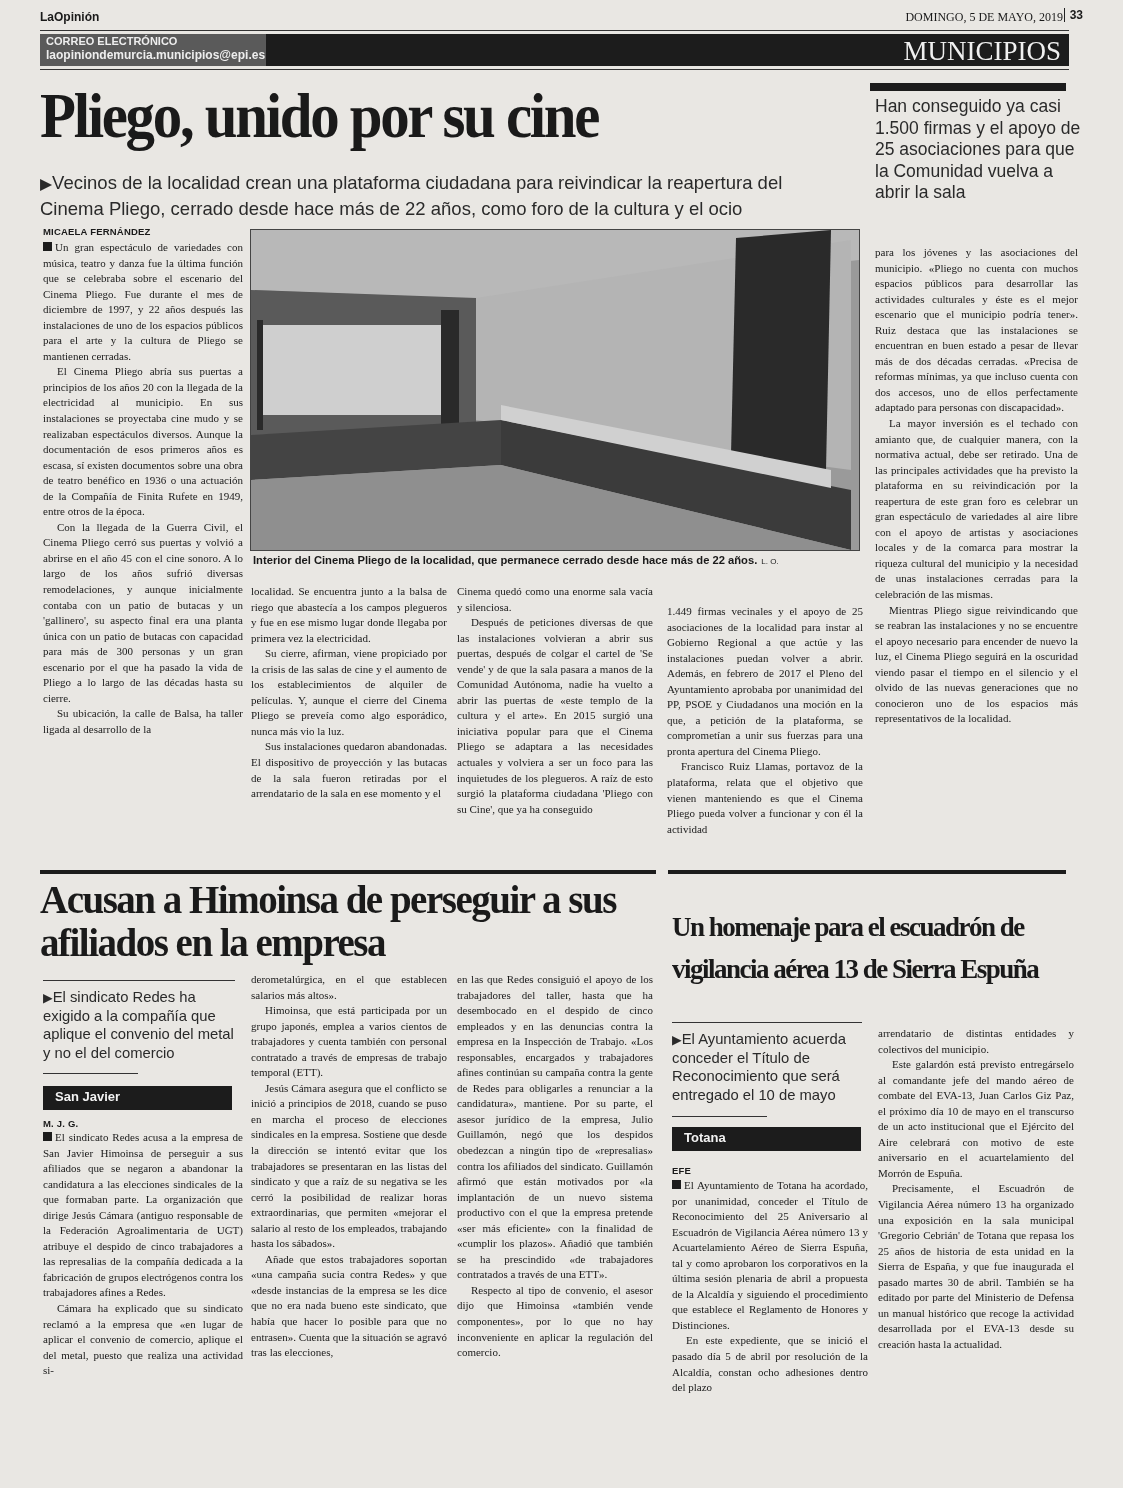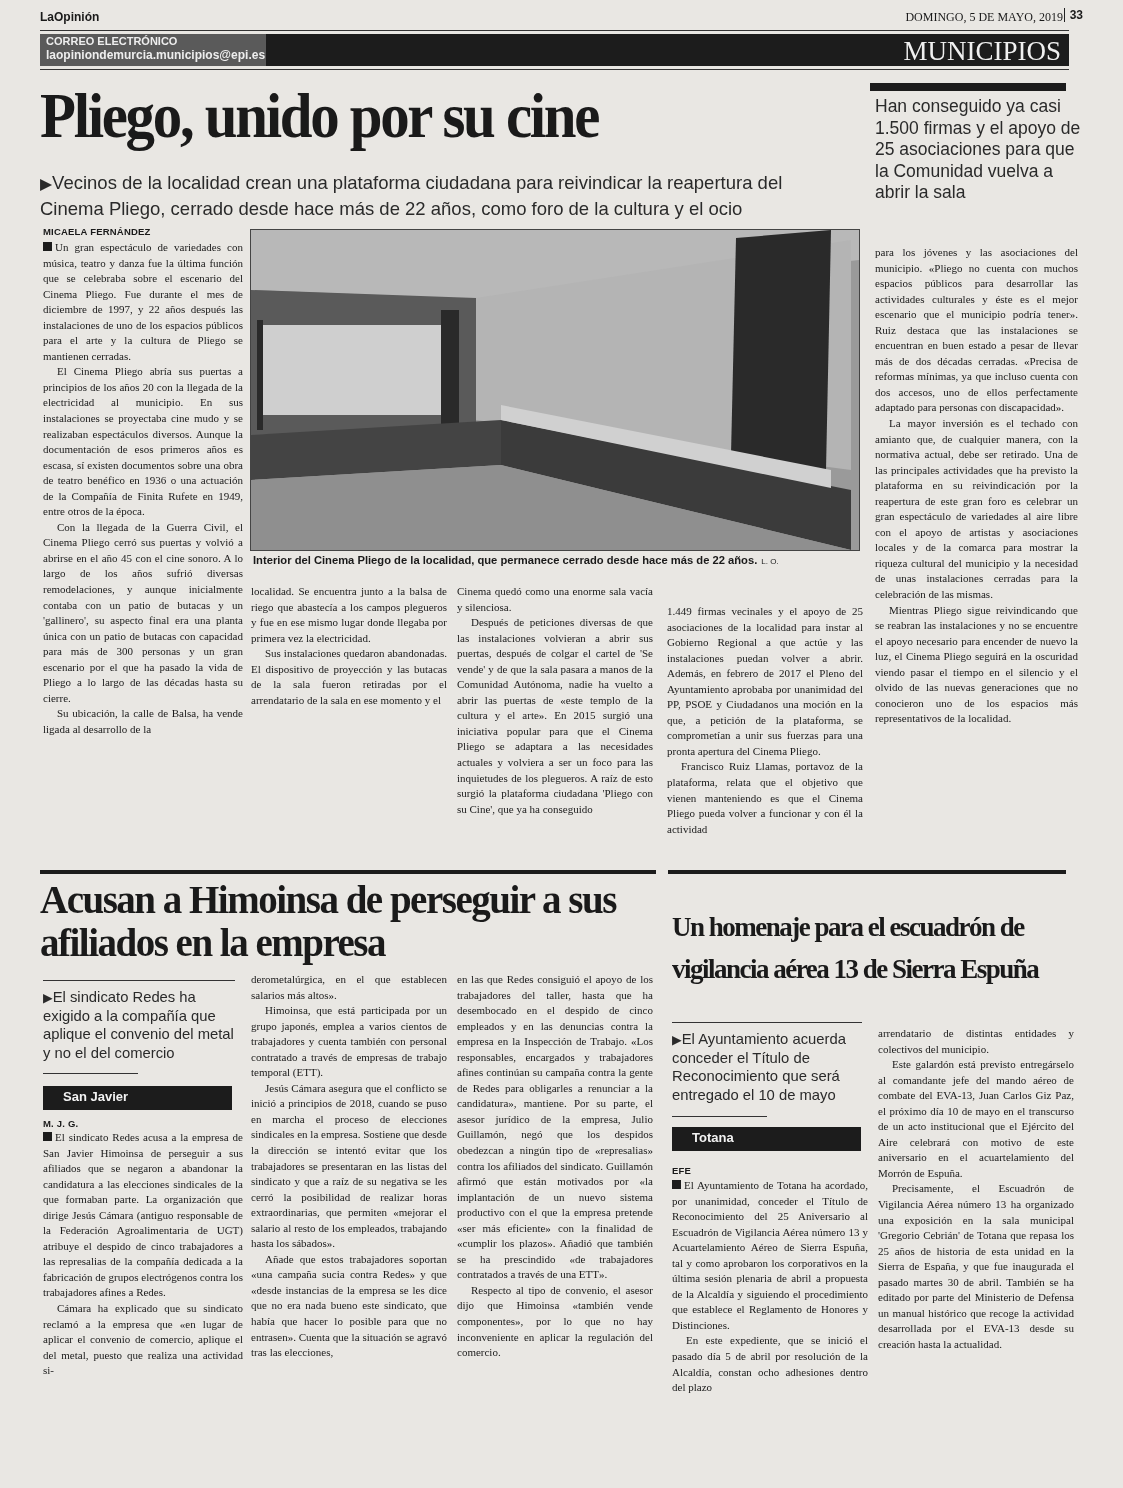--- a/index.html
+++ b/index.html
@@ -41,21 +41,21 @@
   #col-1c { left:457px; top:584px; width:196px; }
   #col-1d { left:667px; top:604px; width:196px; }
   #col-1e { left:875px; top:245px; width:203px; }
 
   
   #rule-2 { left:40px; top:870px; width:616px; height:4px; background:#1c1c1c; }
   #headline-2 { left:40px; top:878px; width:620px; font-size:39px; font-weight:bold; line-height:43px; letter-spacing:-1.5px; }
   #rule-2b { left:43px; top:980px; width:192px; height:1px; background:#333; }
   #subhead-2 { left:43px; top:988px; width:200px; font-size:14.8px; line-height:18.2px; color:#2a2a2a; }
   #rule-2c { left:43px; top:1073px; width:95px; height:1px; background:#333; }
-  .kicker { background:#1c1c1c; color:#f2f2f2; font-weight:bold; font-size:13px; padding:3px 20px; box-sizing:border-box; }
+  .kicker { background:#1c1c1c; color:#f2f2f2; font-weight:bold; font-size:13px; padding:3px 12px; box-sizing:border-box; }
   #kicker-2 { left:43px; top:1086px; width:189px; height:24px; }
   #byline-2 { left:43px; top:1118px; }
   #col-2a { left:43px; top:1130px; width:200px; }
   #col-2b { left:251px; top:972px; width:196px; }
   #col-2c { left:457px; top:972px; width:196px; }
 
   
   #rule-3 { left:668px; top:870px; width:398px; height:4px; background:#1c1c1c; }
   #headline-3 { left:672px; top:882px; width:420px; font-size:27px; font-weight:bold; line-height:42px; letter-spacing:-1.5px;margin-top:24px; }
   #rule-3b { left:672px; top:1022px; width:190px; height:1px; background:#333; }
@@ -87,21 +87,21 @@
 <div id="main-headline" class="abs serif">Pliego, unido por su cine</div>
 <div id="main-subhead" class="abs sans"><span class="pointer">▶</span><span>Vecinos de la localidad crean una plataforma ciudadana para reivindicar la reapertura del Cinema Pliego, cerrado desde hace más de 22 años, como foro de la cultura y el ocio</span></div>
 <div id="side-bar" class="abs"></div>
 <div id="side-summary" class="abs sans">Han conseguido ya casi 1.500 firmas y el apoyo de 25 asociaciones para que la Comunidad vuelva a abrir la sala</div>
 
 <div id="byline-1" class="abs sans byline">MICAELA FERNÁNDEZ</div>
 <div id="col-1a" class="abs serif body-col">
   <p class="first"><span class="sq"></span><span>Un gran espectáculo de variedades con música, teatro y danza fue la última función que se celebraba sobre el escenario del Cinema Pliego. Fue durante el mes de diciembre de 1997, y 22 años después las instalaciones de uno de los espacios públicos para el arte y la cultura de Pliego se mantienen cerradas.</span></p>
   <p>El Cinema Pliego abría sus puertas a principios de los años 20 con la llegada de la electricidad al municipio. En sus instalaciones se proyectaba cine mudo y se realizaban espectáculos diversos. Aunque la documentación de esos primeros años es escasa, sí existen documentos sobre una obra de teatro benéfico en 1936 o una actuación de la Compañía de Finita Rufete en 1949, entre otros de la época.</p>
   <p>Con la llegada de la Guerra Civil, el Cinema Pliego cerró sus puertas y volvió a abrirse en el año 45 con el cine sonoro. A lo largo de los años sufrió diversas remodelaciones, y aunque inicialmente contaba con un patio de butacas y un 'gallinero', su aspecto final era una planta única con un patio de butacas con capacidad para más de 300 personas y un gran escenario por el que ha pasado la vida de Pliego a lo largo de las décadas hasta su cierre.</p>
-  <p>Su ubicación, la calle de Balsa, ha vende ligada al desarrollo de la</p>
+  <p>Su ubicación, la calle de Balsa, ha taller ligada al desarrollo de la</p>
 </div>
 
 <div id="photo" class="abs">
   <svg width="608" height="320" viewBox="0 0 608 320">
     <rect x="0" y="0" width="608" height="320" fill="#9a9a9a"></rect>
     <polygon points="0,0 608,0 608,30 250,70 0,60" fill="#b8b8b8"></polygon>
     <polygon points="0,60 225,68 225,200 0,205" fill="#5a5a5a"></polygon>
     <rect x="10" y="95" width="180" height="90" fill="#cfcfcf"></rect>
     <rect x="6" y="90" width="6" height="110" fill="#2a2a2a"></rect>
     <rect x="190" y="80" width="18" height="120" fill="#2a2a2a"></rect>
@@ -110,20 +110,21 @@
     <polygon points="250,190 600,260 600,320 250,235" fill="#3b3b3b"></polygon>
     <polygon points="0,205 250,190 250,235 0,250" fill="#444"></polygon>
     <polygon points="0,250 250,235 600,320 0,320" fill="#8f8f8f"></polygon>
     <polygon points="250,175 580,240 580,258 250,190" fill="#d0d0d0"></polygon>
   </svg>
 </div>
 <div id="caption" class="abs sans"><span>Interior del Cinema Pliego de la localidad, que permanece cerrado desde hace más de 22 años.</span><span id="credit">L. O.</span></div>
 
 <div id="col-1b" class="abs serif body-col">
   <p class="first">localidad. Se encuentra junto a la balsa de riego que abastecía a los campos plegueros y fue en ese mismo lugar donde llegaba por primera vez la electricidad.</p>
+  <p>Su cierre, afirman, viene propiciado por la crisis de las salas de cine y el aumento de los establecimientos de alquiler de películas. Y, aunque el cierre del Cinema Pliego se preveía como algo esporádico, nunca más vio la luz.</p>
   <p>Sus instalaciones quedaron abandonadas. El dispositivo de proyección y las butacas de la sala fueron retiradas por el arrendatario de la sala en ese momento y el</p>
 </div>
 <div id="col-1c" class="abs serif body-col">
   <p class="first">Cinema quedó como una enorme sala vacía y silenciosa.</p>
   <p>Después de peticiones diversas de que las instalaciones volvieran a abrir sus puertas, después de colgar el cartel de 'Se vende' y de que la sala pasara a manos de la Comunidad Autónoma, nadie ha vuelto a abrir las puertas de «este templo de la cultura y el arte». En 2015 surgió una iniciativa popular para que el Cinema Pliego se adaptara a las necesidades actuales y volviera a ser un foco para las inquietudes de los plegueros. A raíz de esto surgió la plataforma ciudadana 'Pliego con su Cine', que ya ha conseguido</p>
 </div>
 <div id="col-1d" class="abs serif body-col">
   <p class="first">1.449 firmas vecinales y el apoyo de 25 asociaciones de la localidad para instar al Gobierno Regional a que actúe y las instalaciones puedan volver a abrir. Además, en febrero de 2017 el Pleno del Ayuntamiento aprobaba por unanimidad del PP, PSOE y Ciudadanos una moción en la que, a petición de la plataforma, se comprometían a unir sus fuerzas para una pronta apertura del Cinema Pliego.</p>
   <p>Francisco Ruiz Llamas, portavoz de la plataforma, relata que el objetivo que vienen manteniendo es que el Cinema Pliego pueda volver a funcionar y con él la actividad</p>
 </div>

